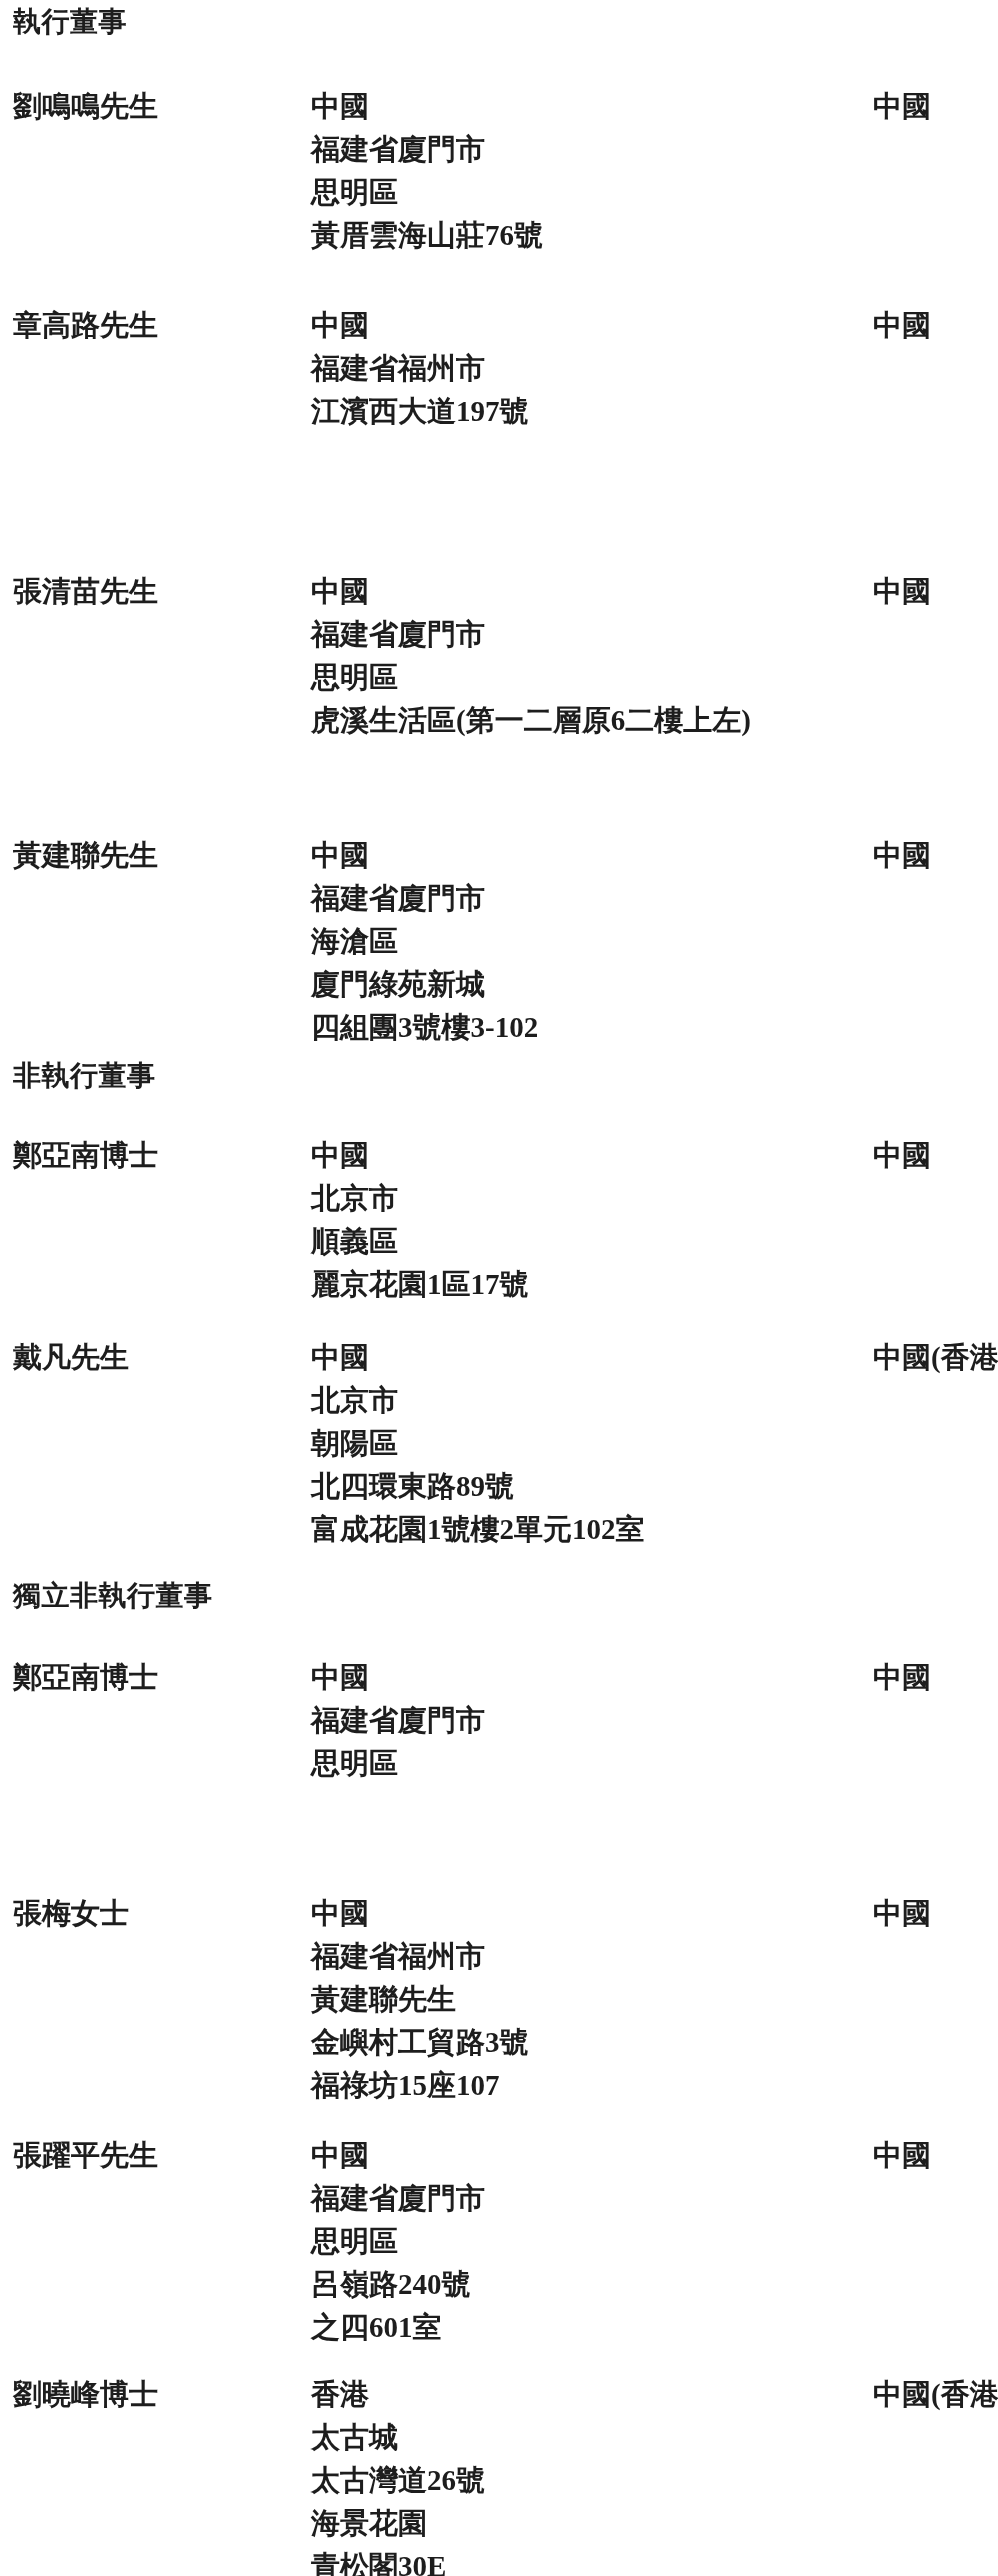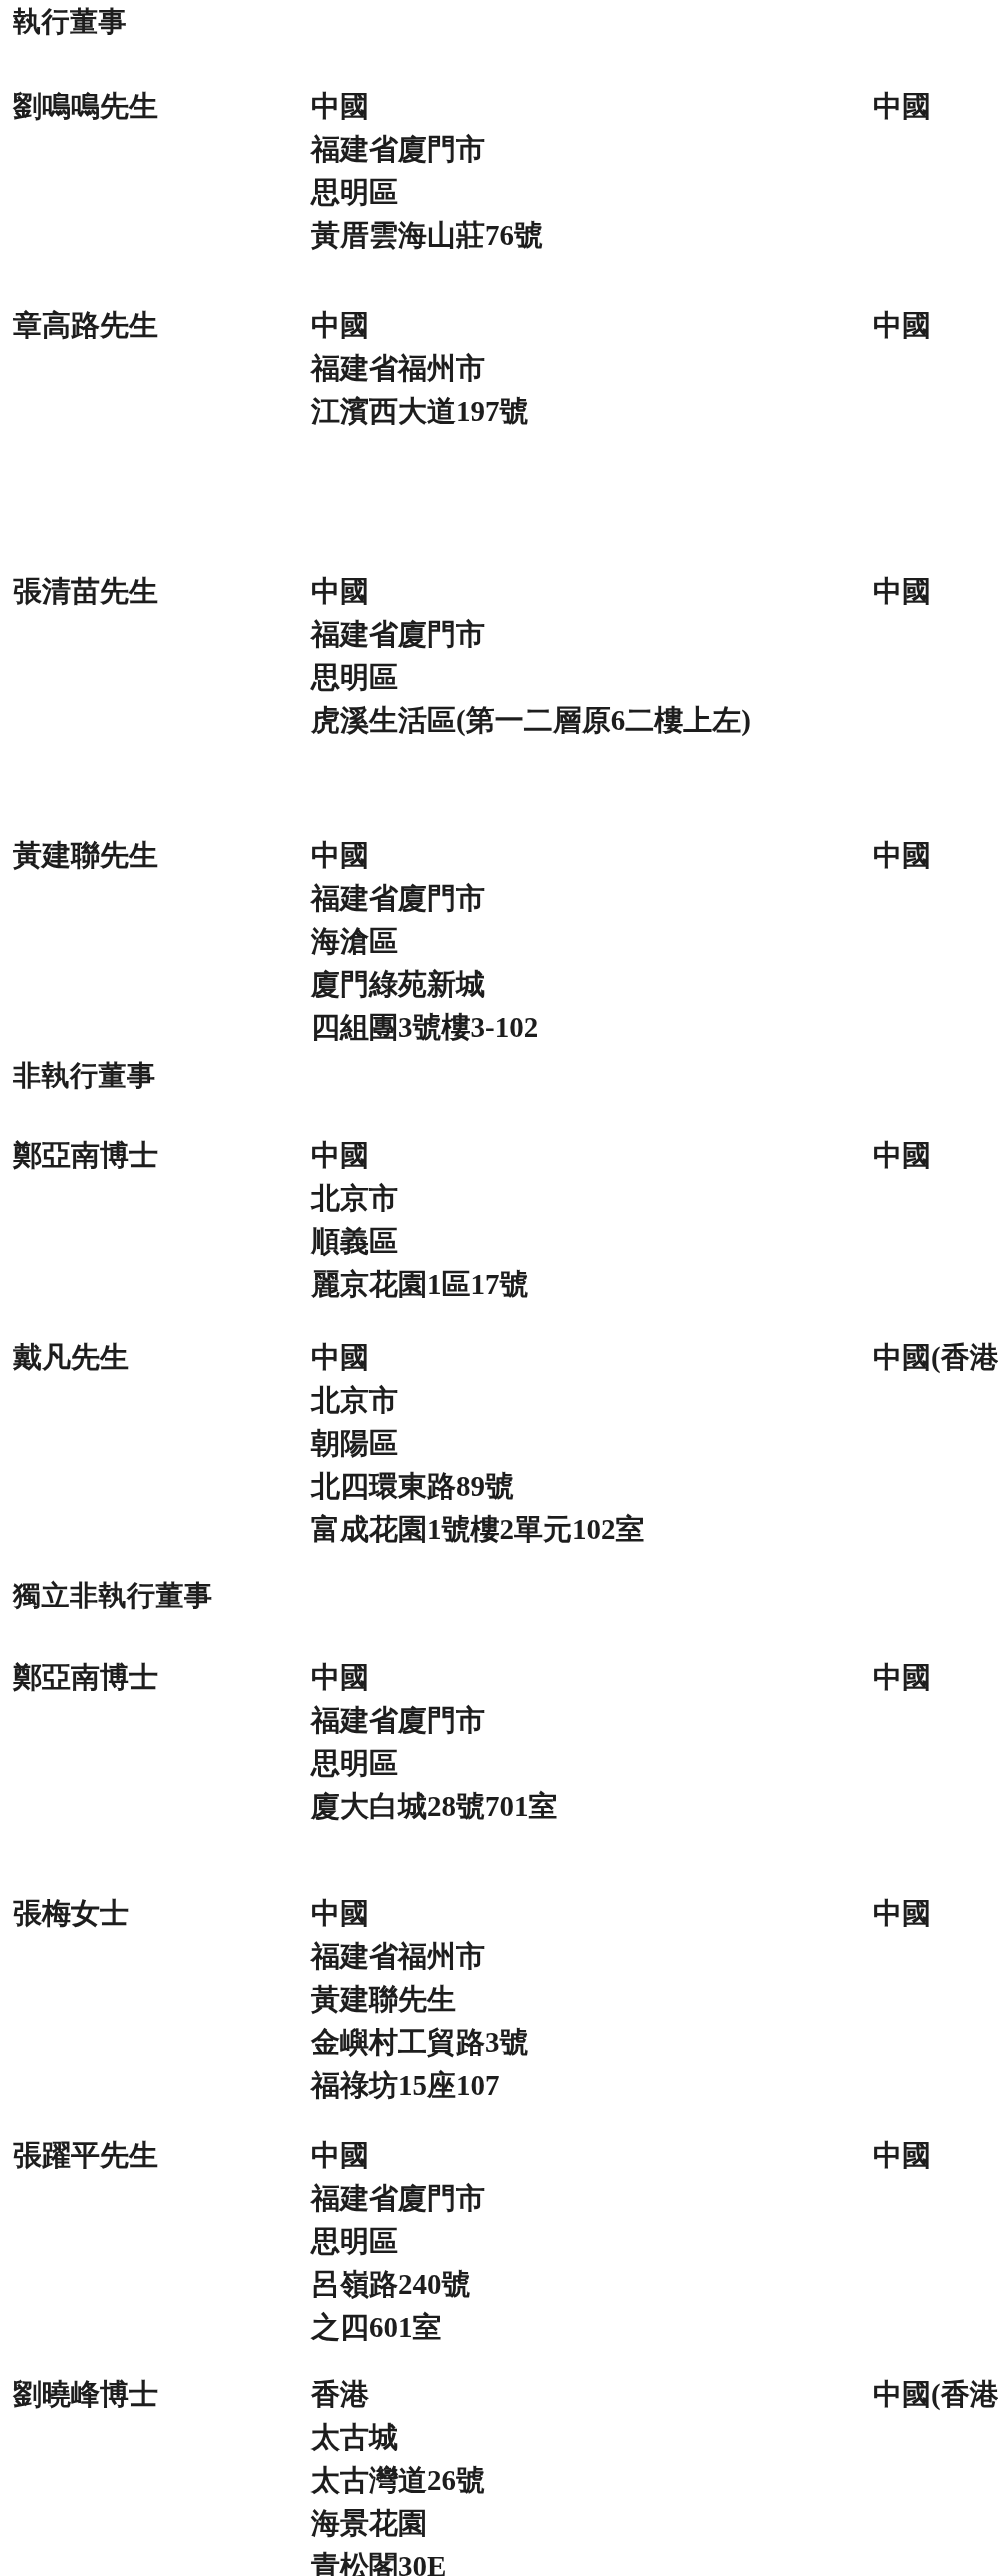--- a/index.html
+++ b/index.html
@@ -115,21 +115,20 @@
       </div>
       <div class="col nat">中國(香港</div>
     </div>
     <div class="section-header" style="top: 1574px;">獨立非執行董事</div>
     <div class="row" style="top: 1656px;">
       <div class="col name">鄭亞南博士</div>
       <div class="col addr">
         <div class="line">中國</div>
         <div class="line">福建省廈門市</div>
         <div class="line">思明區</div>
-        <div class="line">廈大白城28號701室</div>
       </div>
       <div class="col nat">中國</div>
     </div>
     <div class="row" style="top: 1892px;">
       <div class="col name">張梅女士</div>
       <div class="col addr">
         <div class="line">中國</div>
         <div class="line">福建省福州市</div>
         <div class="line">黃建聯先生</div>
         <div class="line">金嶼村工貿路3號</div>

